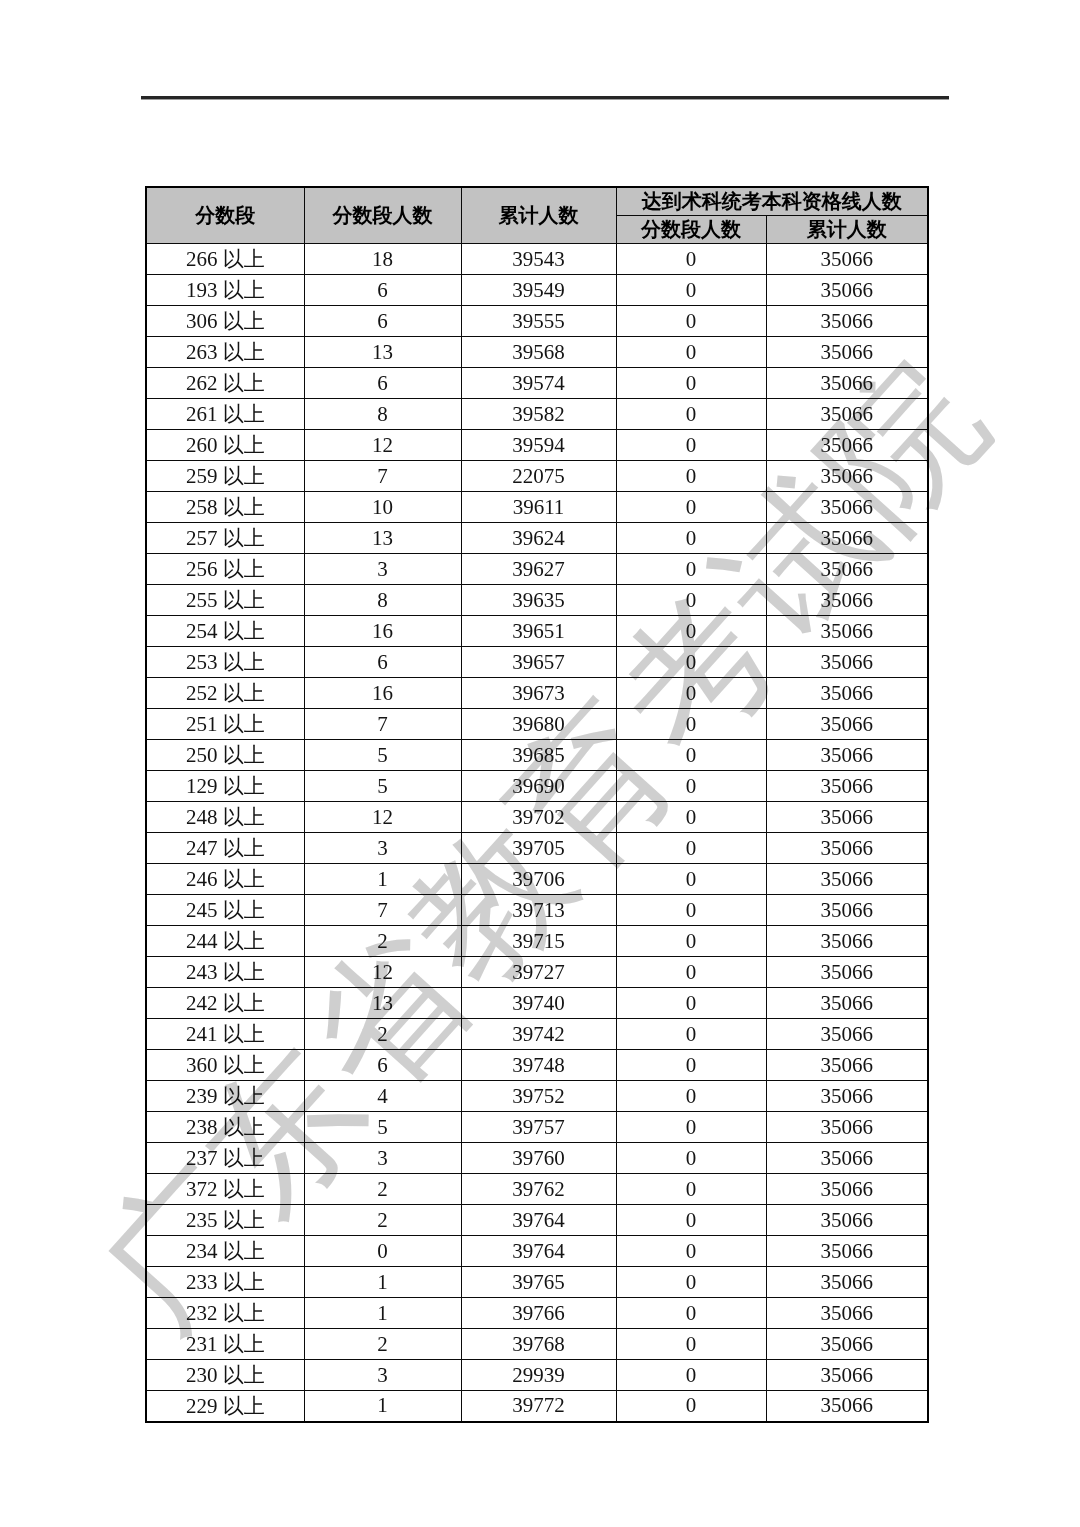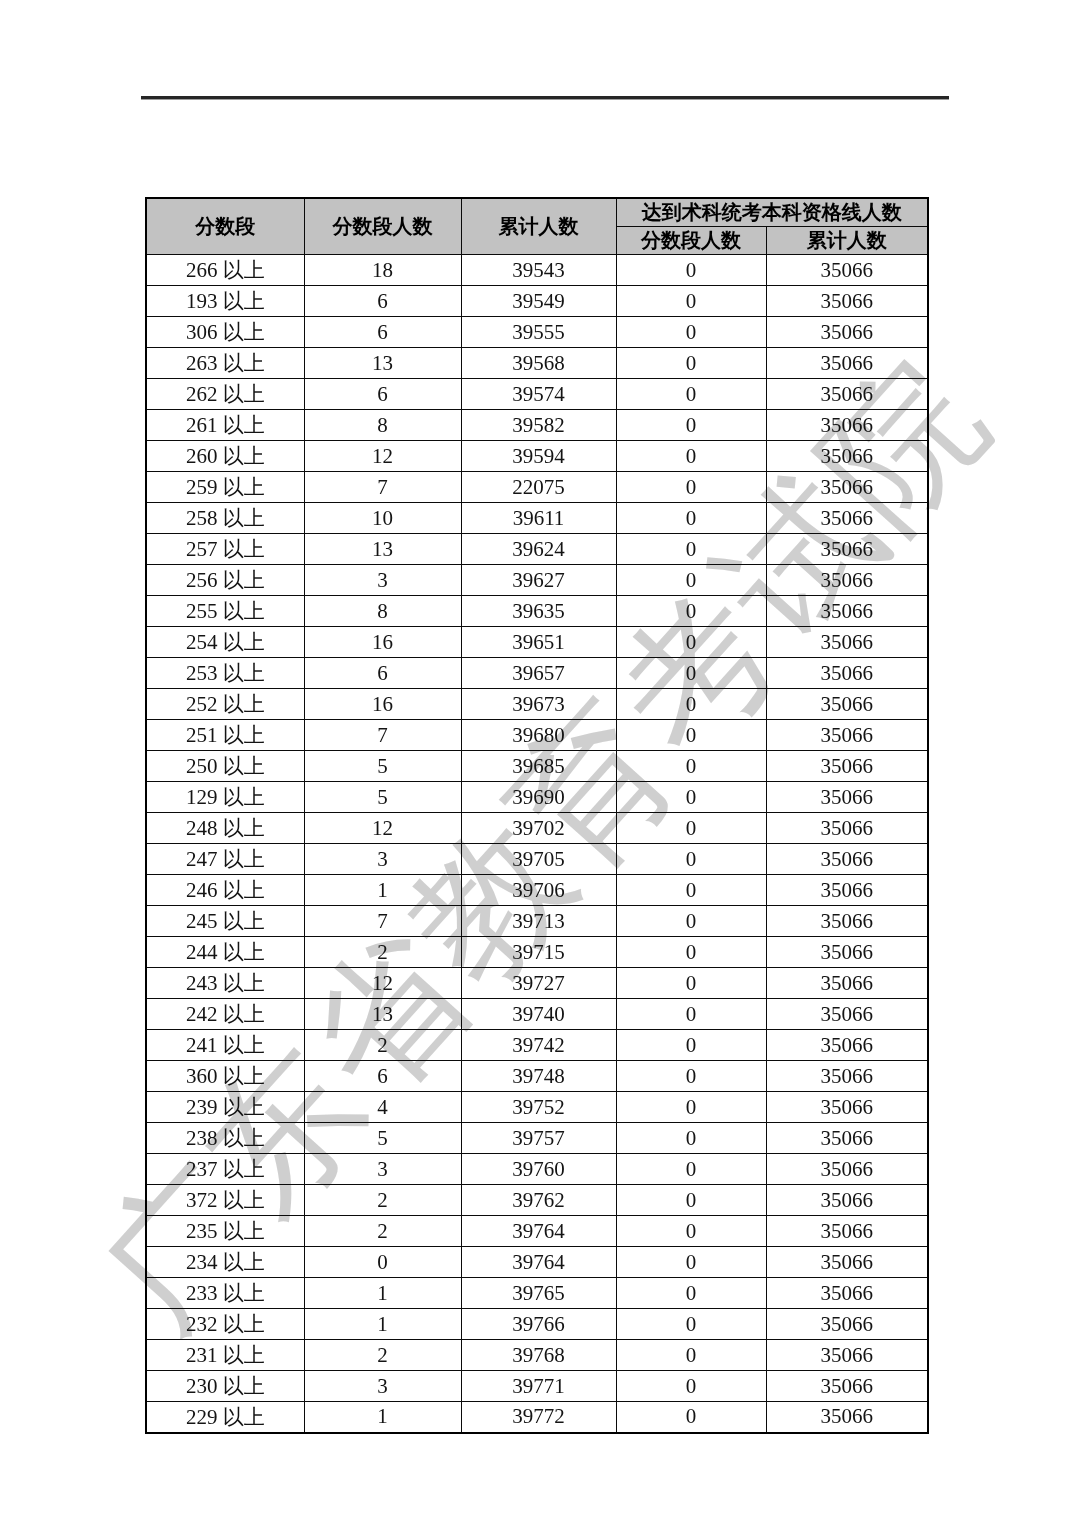--- a/index.html
+++ b/index.html
@@ -36,21 +36,21 @@
     color: #c4c4c4;
     opacity: 0.8;
     z-index: 0;
     font-family: "DejaVu Sans", sans-serif;
     pointer-events: none;
     user-select: none;
   }
   table.score-table {
     position: absolute;
     left: 145px;
-    top: 197px;
+    top: 186px;
     width: 782px;
     border-collapse: collapse;
     table-layout: fixed;
     z-index: 1;
     border: 2.5px solid #000000;
   }
   .score-table th,
   .score-table td {
     border: 1.6px solid #0a0a0a;
     text-align: center;
@@ -350,21 +350,21 @@
       <tr>
         <td>231 以上</td>
         <td>2</td>
         <td>39768</td>
         <td>0</td>
         <td>35066</td>
       </tr>
       <tr>
         <td>230 以上</td>
         <td>3</td>
-        <td>39771</td>
+        <td>29939</td>
         <td>0</td>
         <td>35066</td>
       </tr>
       <tr>
         <td>229 以上</td>
         <td>1</td>
         <td>39772</td>
         <td>0</td>
         <td>35066</td>
       </tr>

